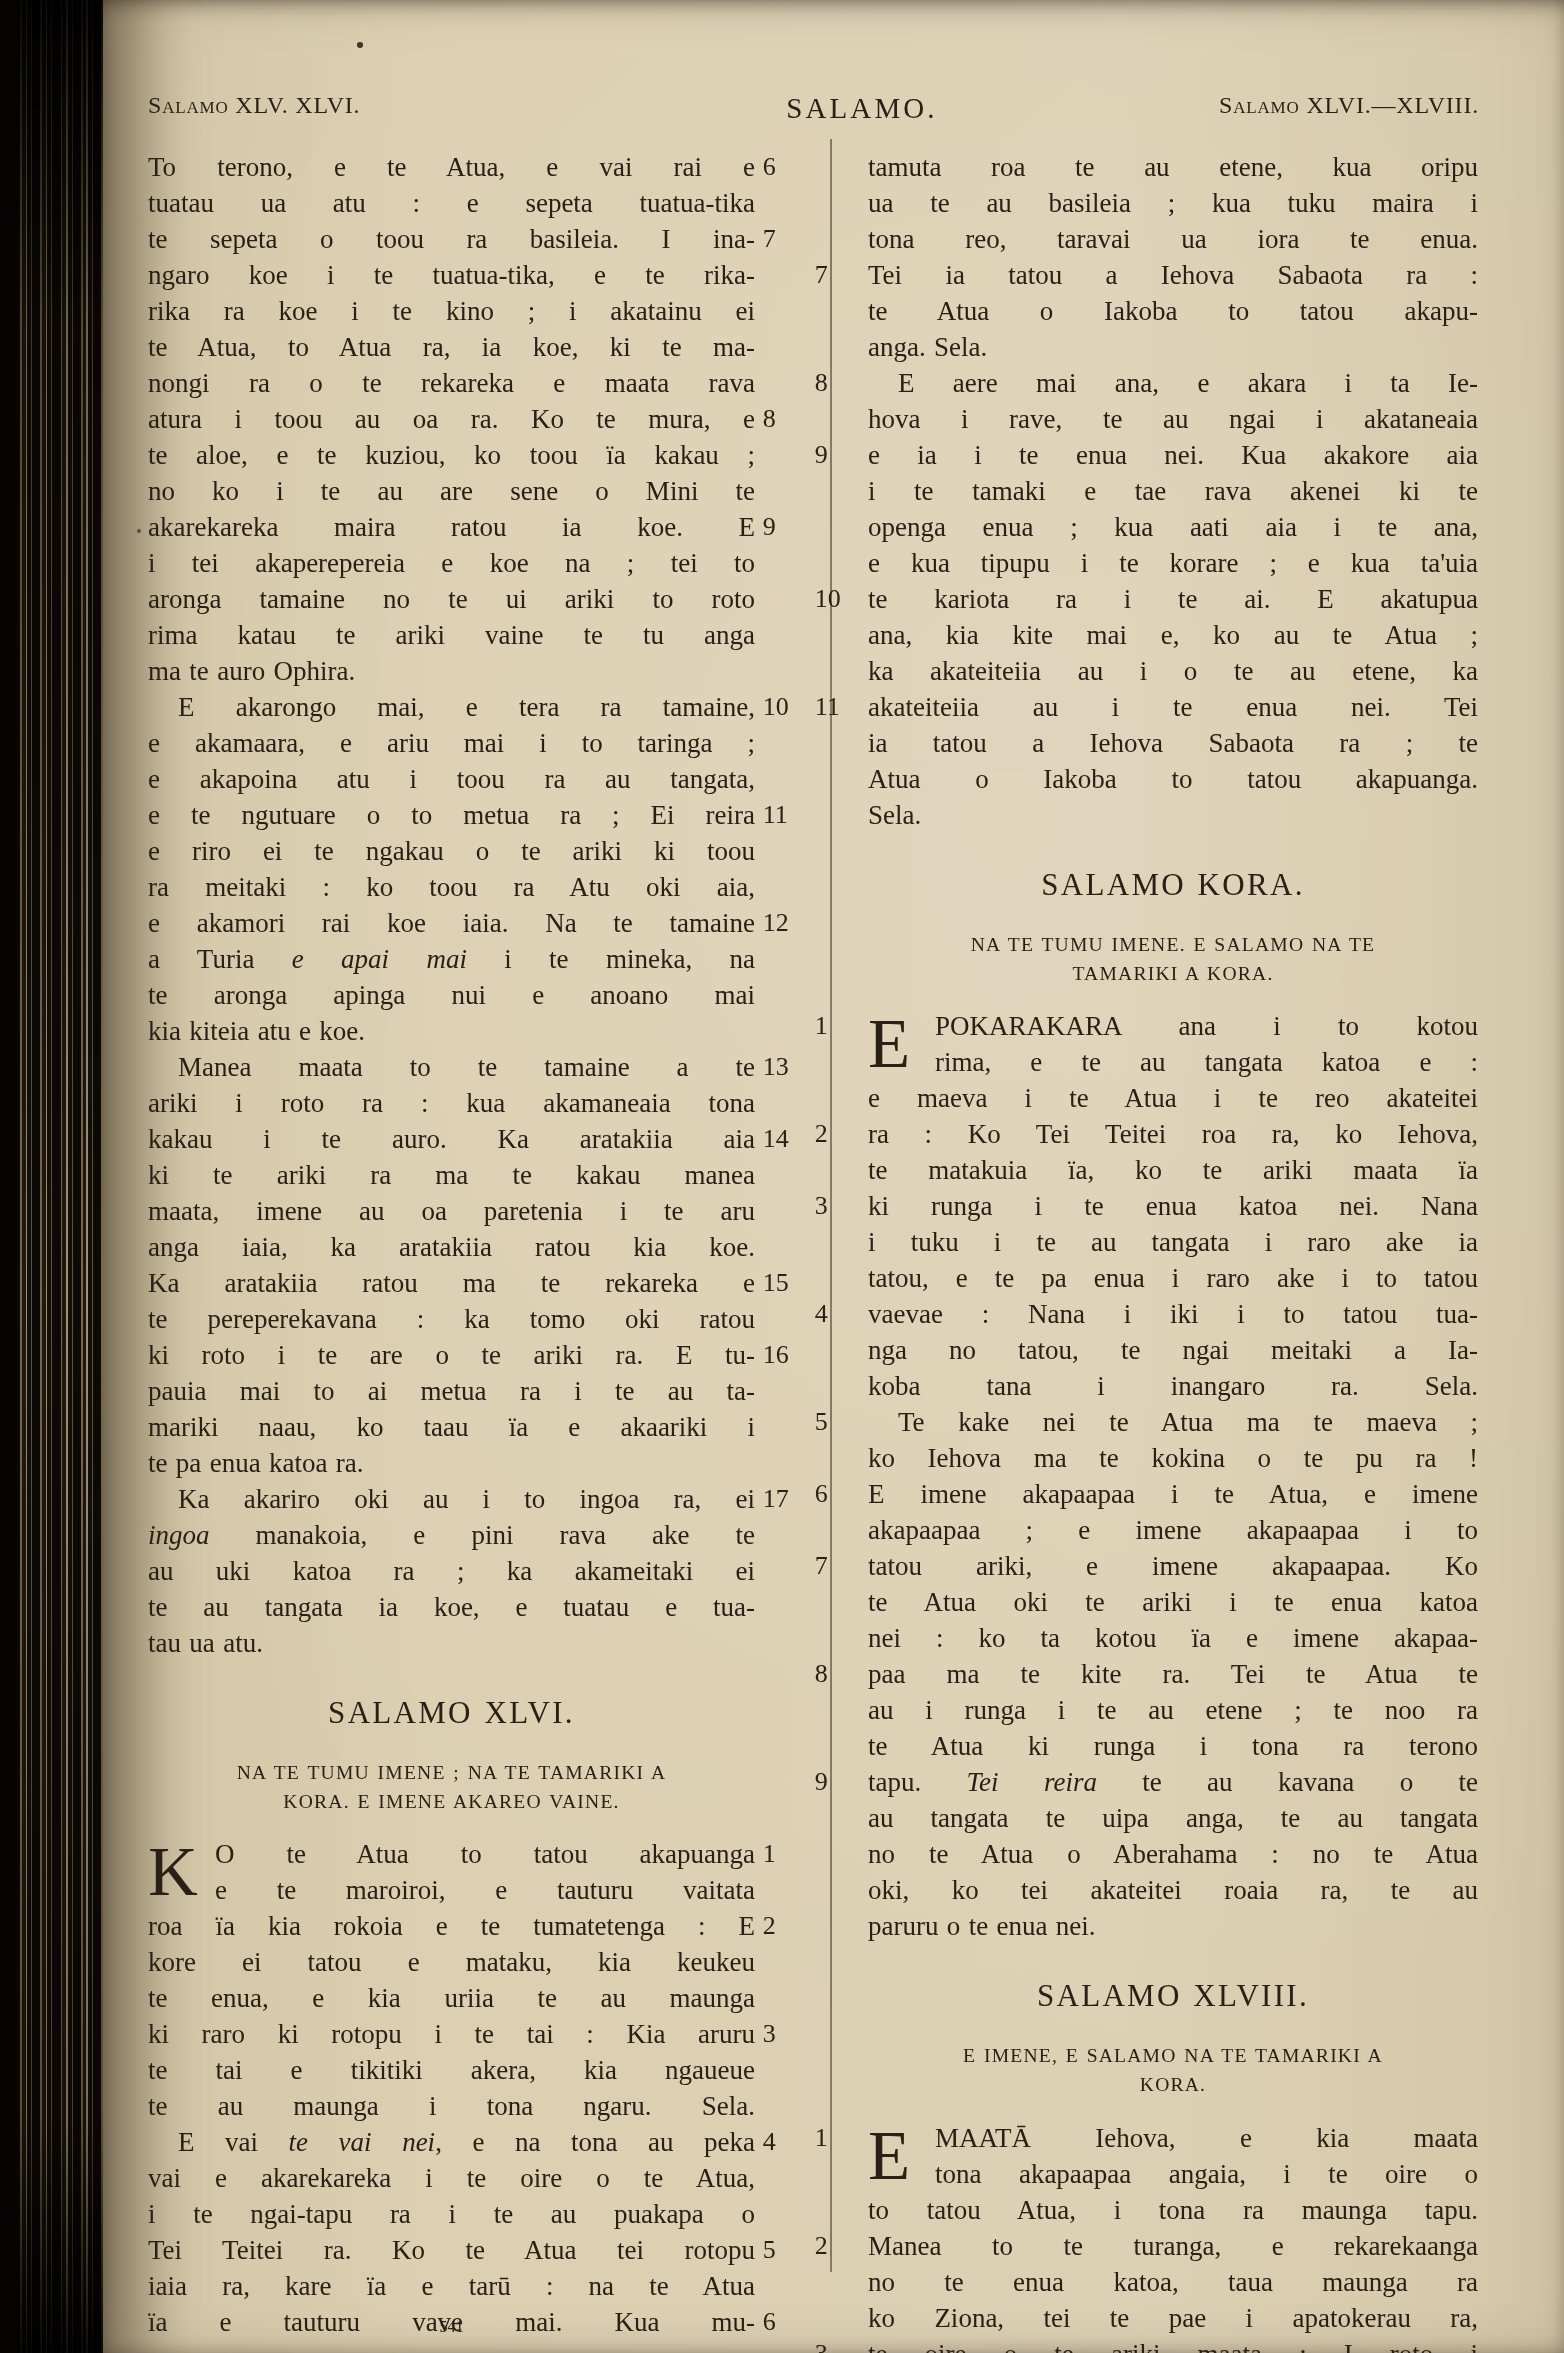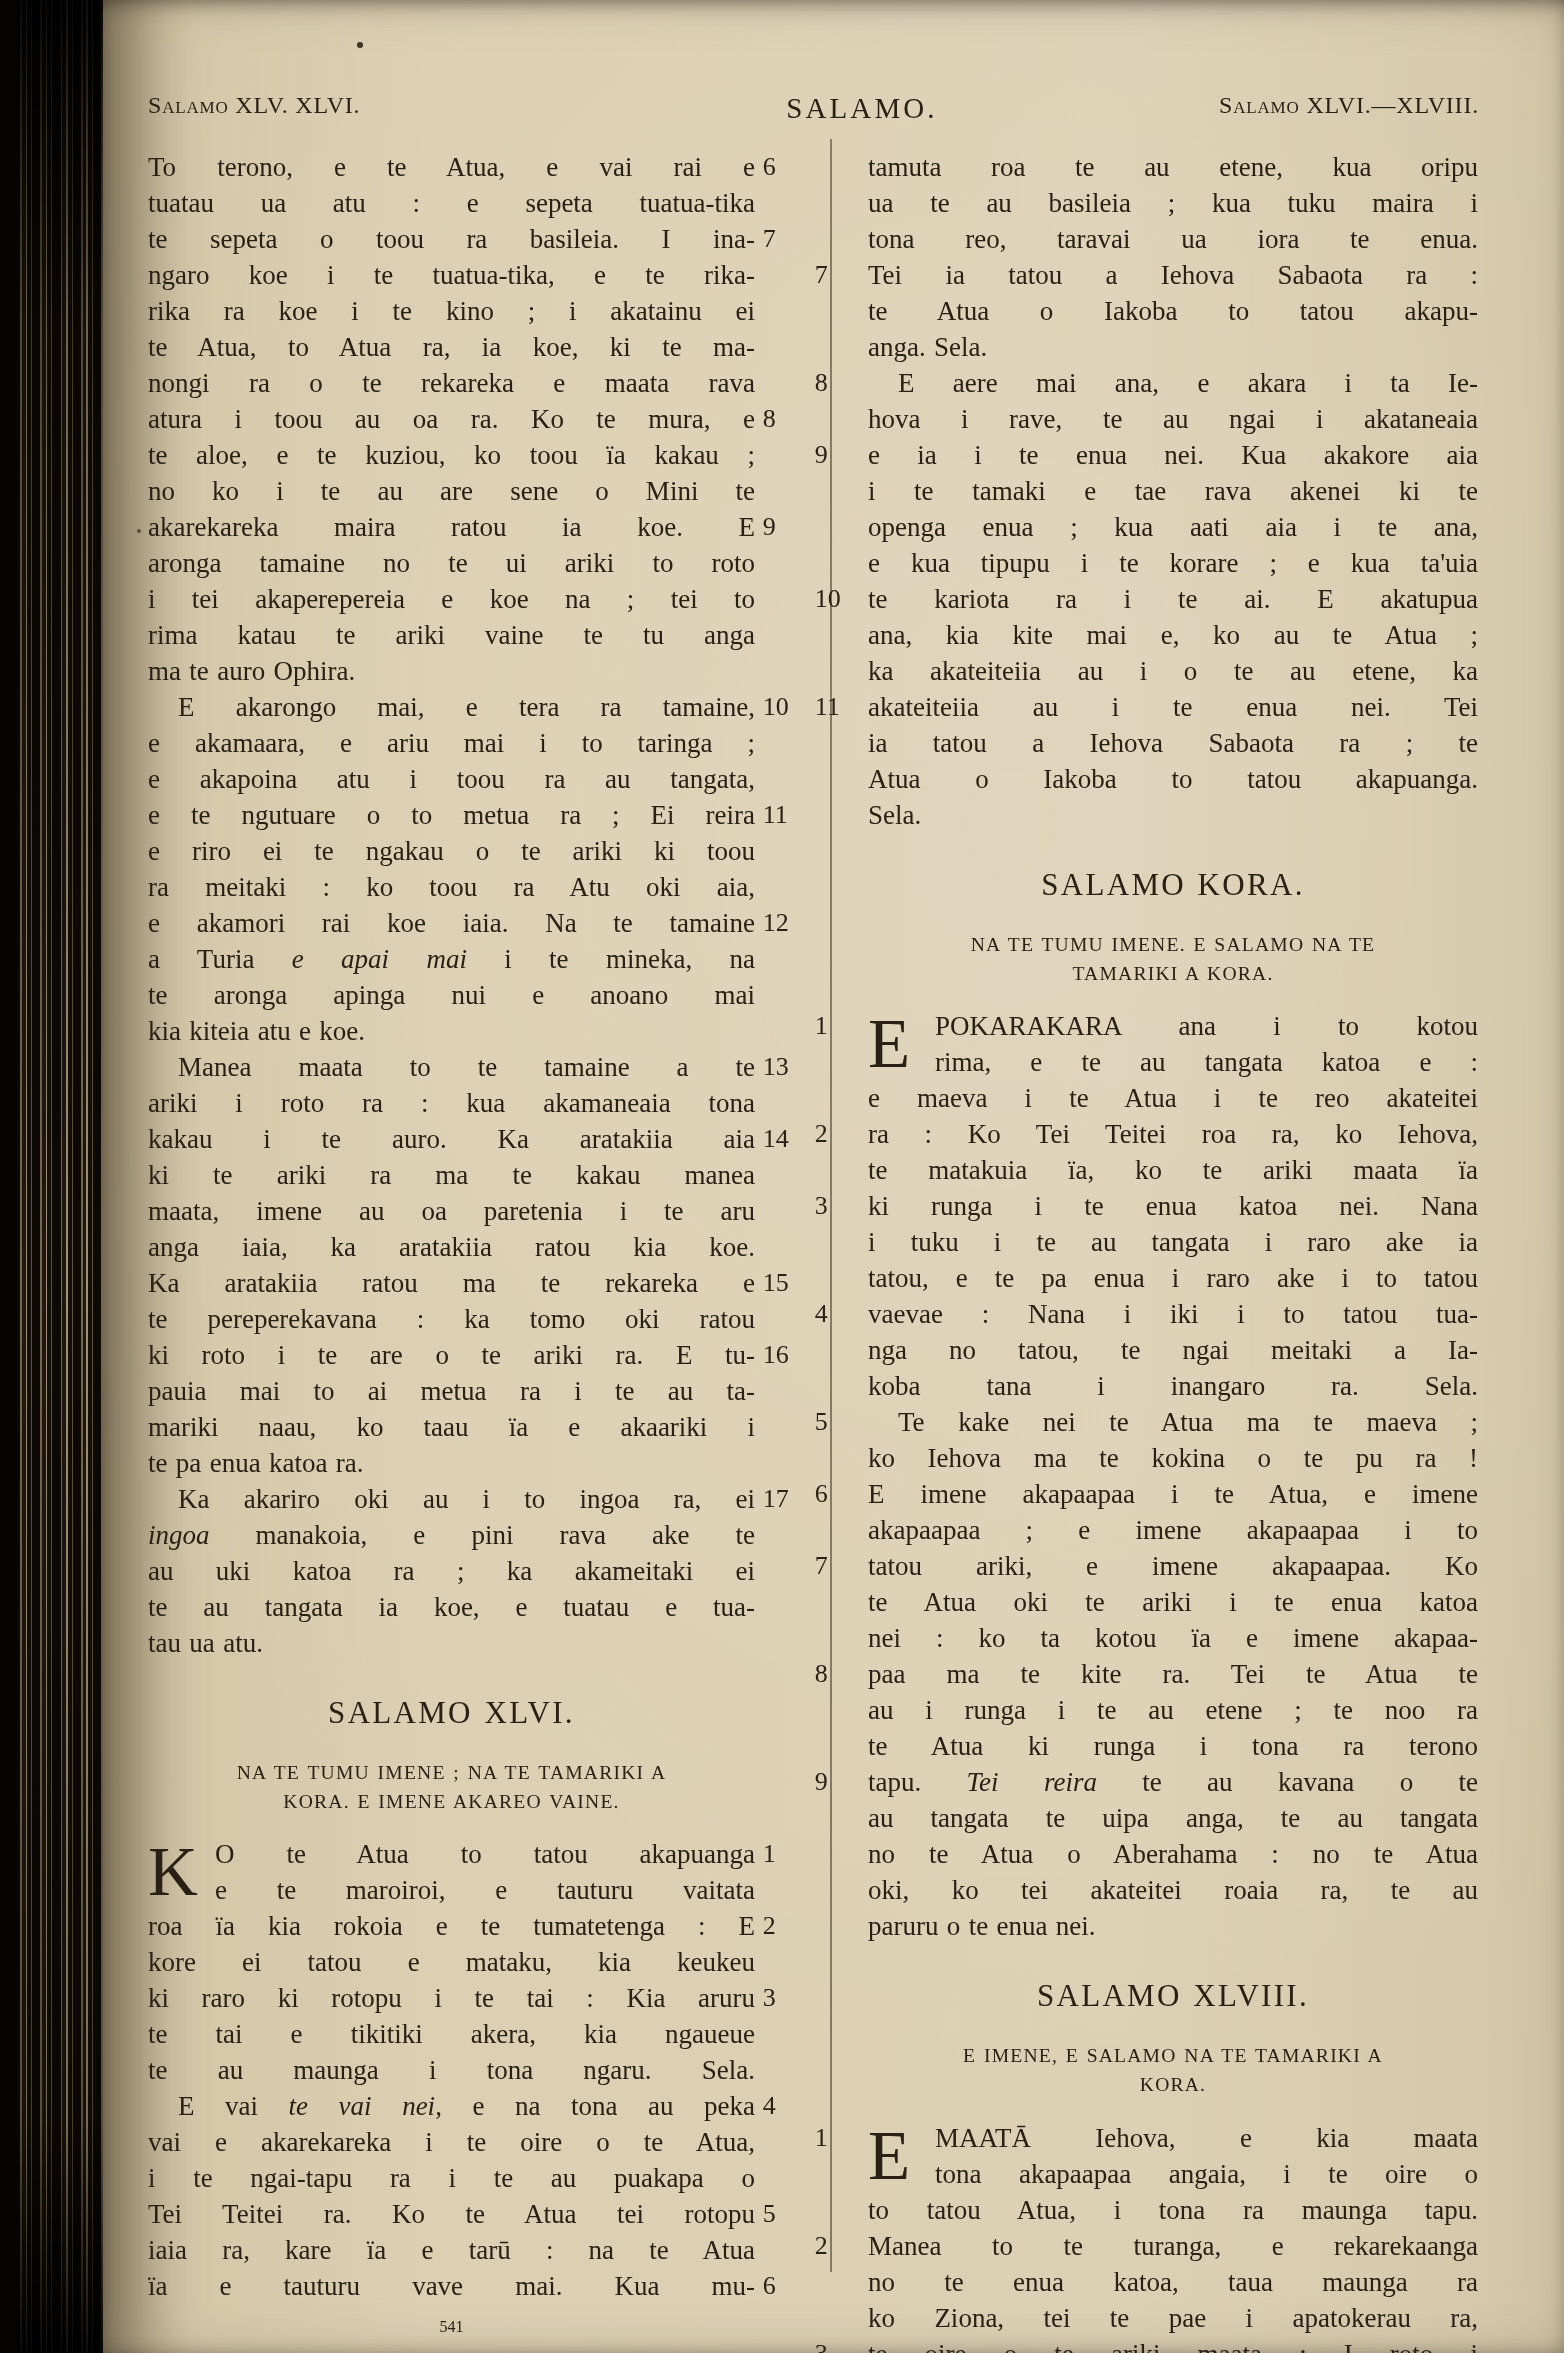--- a/index.html
+++ b/index.html
@@ -95,22 +95,22 @@
         <div class="line">tuatau ua atu : e sepeta tuatua-tika</div>
         <div class="line"><span class="vnum">7</span>te sepeta o toou ra basileia. I ina-</div>
         <div class="line">ngaro koe i te tuatua-tika, e te rika-</div>
         <div class="line">rika ra koe i te kino ; i akatainu ei</div>
         <div class="line">te Atua, to Atua ra, ia koe, ki te ma-</div>
         <div class="line">nongi ra o te rekareka e maata rava</div>
         <div class="line"><span class="vnum">8</span>atura i toou au oa ra. Ko te mura, e</div>
         <div class="line">te aloe, e te kuziou, ko toou ïa kakau ;</div>
         <div class="line">no ko i te au are sene o Mini te</div>
         <div class="line"><span class="vnum">9</span>akarekareka maira ratou ia koe. E</div>
+        <div class="line">i tei akaperepereia e koe na ; tei to</div>
         <div class="line">aronga tamaine no te ui ariki to roto</div>
-        <div class="line">i tei akaperepereia e koe na ; tei to</div>
         <div class="line">rima katau te ariki vaine te tu anga</div>
         <div class="line end">ma te auro Ophira.</div>
         <div class="line indent"><span class="vnum">10</span>E akarongo mai, e tera ra tamaine,</div>
         <div class="line">e akamaara, e ariu mai i to taringa ;</div>
         <div class="line">e akapoina atu i toou ra au tangata,</div>
         <div class="line"><span class="vnum">11</span>e te ngutuare o to metua ra ; Ei reira</div>
         <div class="line">e riro ei te ngakau o te ariki ki toou</div>
         <div class="line">ra meitaki : ko toou ra Atu oki aia,</div>
         <div class="line"><span class="vnum">12</span>e akamori rai koe iaia. Na te tamaine</div>
         <div class="line">a Turia <em>e apai mai</em> i te mineka, na</div>
@@ -135,20 +135,21 @@
         <div class="line end">tau ua atu.</div>
         <div class="psalm-heading">
           <div class="ph-title">SALAMO XLVI.</div>
           <div class="ph-sub">NA TE TUMU IMENE ; NA TE TAMARIKI A</div>
           <div class="ph-sub">KORA. E IMENE AKAREO VAINE.</div>
         </div>
         <div class="line dcline"><span class="vnum">1</span><span class="dropcap">K</span>O te Atua to tatou akapuanga</div>
         <div class="line dcline">e te maroiroi, e tauturu vaitata</div>
         <div class="line"><span class="vnum">2</span>roa ïa kia rokoia e te tumatetenga : E</div>
         <div class="line">kore ei tatou e mataku, kia keukeu</div>
+        <div class="line">te enua, e kia uriia te au maunga</div>
         <div class="line"><span class="vnum">3</span>ki raro ki rotopu i te tai : Kia aruru</div>
         <div class="line">te tai e tikitiki akera, kia ngaueue</div>
         <div class="line">te au maunga i tona ngaru. Sela.</div>
         <div class="line indent"><span class="vnum">4</span>E vai <em>te vai nei</em>, e na tona au peka</div>
         <div class="line">vai e akarekareka i te oire o te Atua,</div>
         <div class="line">i te ngai-tapu ra i te au puakapa o</div>
         <div class="line"><span class="vnum">5</span>Tei Teitei ra. Ko te Atua tei rotopu</div>
         <div class="line">iaia ra, kare ïa e tarū : na te Atua</div>
         <div class="line"><span class="vnum">6</span>ïa e tauturu vave mai. Kua mu-</div>
       </div>

